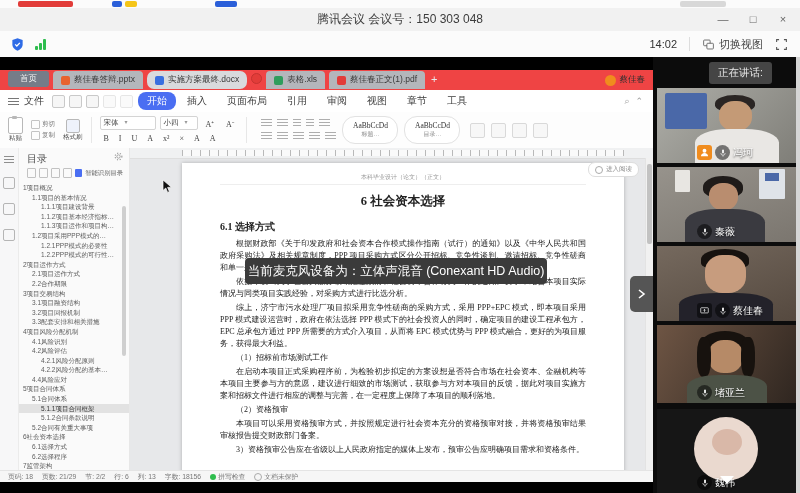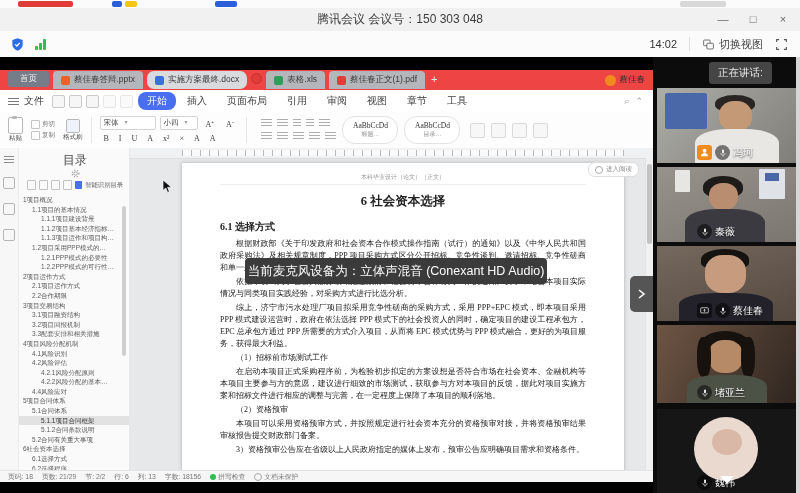--- a/index.html
+++ b/index.html
@@ -82,22 +82,22 @@
   .style-chip .lbl{font-size:6px;color:#888;}
   .rb-far{display:flex;gap:6px;margin-left:10px;}
   .rb-far i{width:13px;height:13px;border:1px solid #d9d9d9;border-radius:2px;background:#f7f7f7;}
   
   .work{position:absolute;left:0;top:78px;width:653px;height:322px;display:flex;}
   .rail{width:18px;background:#f7f7f8;border-right:1px solid #ebebeb;display:flex;flex-direction:column;
     align-items:center;gap:14px;padding-top:8px;}
   .rail .ric{width:10px;height:10px;border:1px solid #b5b5b5;border-radius:2px;}
   .rail .rham{width:10px;height:7px;background:repeating-linear-gradient(#8e8e8e 0 1px,transparent 1px 3px);}
   .nav{width:110px;background:#fafafa;border-right:1px solid #e7e7e7;position:relative;overflow:hidden;}
-  .nav-head{display:flex;align-items:center;justify-content:space-between;padding:4px 6px 2px 8px;
-    font-size:12px;color:#4a4a4a;flex-direction:column;}
+  .nav-head{display:flex;justify-content:space-between;padding:4px 6px 2px 8px;
+    font-size:10px;color:#4a4a4a;}
   .nav-tools{display:flex;align-items:center;gap:3px;padding:0 6px 3px 8px;}
   .nav-tools i{width:8px;height:8px;border:1px solid #c2c2c2;border-radius:1px;}
   .smart-dot{width:8px;height:8px;border-radius:50%;background:#4a6ef2;border:none !important;}
   .smart-lbl{font-size:6.3px;color:#666;white-space:nowrap;}
   .toc{padding-top:2px;}
   .toc-item{font-size:6.5px;color:#5c5c5c;line-height:9.6px;white-space:nowrap;overflow:hidden;cursor:default;}
   .toc-item.active{background:#e2e2e2;color:#333;}
   .nav-scroll{position:absolute;right:3px;top:58px;width:4px;height:150px;background:#cfcfcf;border-radius:2px;}
   .docwrap{flex:1;position:relative;background:#e7e8ea;overflow:hidden;}
   .ruler{height:10px;background:#f0f1f2;border-bottom:1px solid #dedede;position:relative;}

